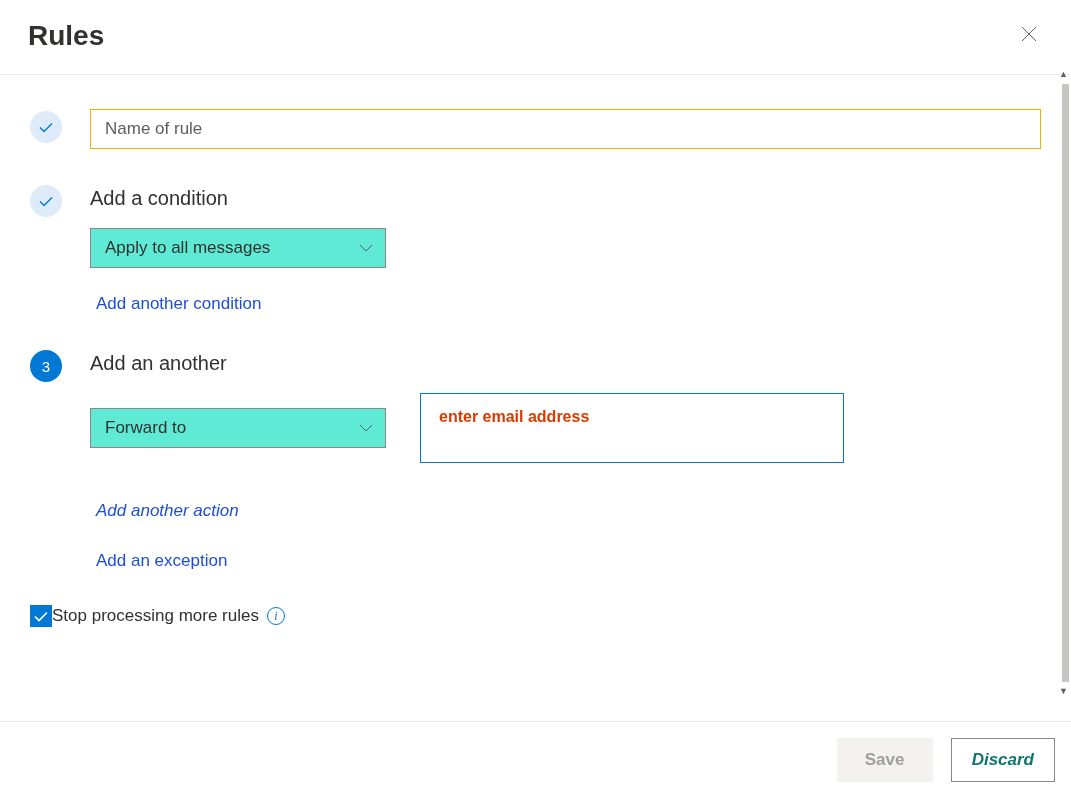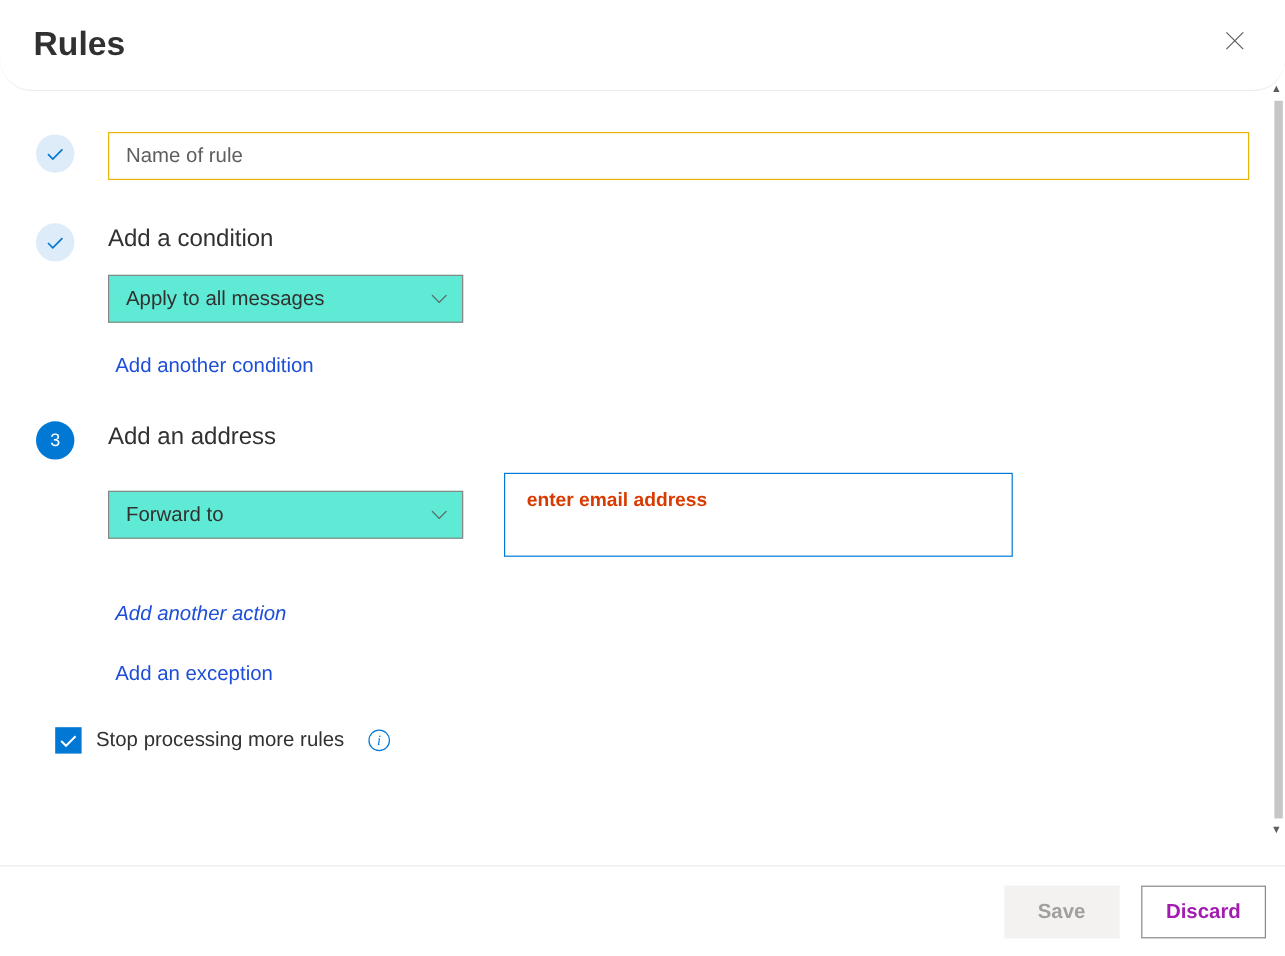--- a/index.html
+++ b/index.html
@@ -13,21 +13,20 @@
     width: 1071px;
     overflow: hidden;
     position: relative;
   }
   .header {
     display: flex;
     align-items: center;
     justify-content: space-between;
     padding: 20px 28px 22px 28px;
     border-bottom: 1px solid #edebe9;
-    border-radius: 27px;
   }
   .header h1 {
     margin: 0;
     font-size: 28px;
     font-weight: 600;
   }
   .close-btn {
     cursor: pointer;
     padding: 6px;
     color: #605e5c;
@@ -141,22 +140,21 @@
     border: 1px solid #0078d4;
     padding: 14px 18px;
     font-family: "Segoe UI", sans-serif;
     font-size: 16px;
     font-weight: 600;
     color: #d83b01;
   }
   .checkbox-row {
     display: flex;
     align-items: center;
-    gap: 12px;
-    margin-left: 16px;
+    margin-left: 0;
     margin-top: 8px;
   }
   .chk {
     width: 22px;
     height: 22px;
     background: #0078d4;
     display: flex;
     align-items: center;
     justify-content: center;
     cursor: pointer;
@@ -210,22 +208,23 @@
   .btn.primary {
     background: #f3f2f1;
     color: #a19f9d;
     border: none;
     font-weight: 600;
     cursor: default;
   }
   .btn.secondary {
     background: #fff;
     border: 1px solid #8a8886;
-    color: #a21caf;
+    color: #0f766e;
     font-weight: 600;
+    font-style: italic;
   }
 </style>
 </head>
 <body>
 
 <div class="header">
   <h1>Rules</h1>
   <div class="close-btn">
     <svg width="16" height="16" viewBox="0 0 16 16" fill="none" stroke="currentColor" stroke-width="1">
       <line x1="1" y1="1" x2="15" y2="15"></line>
@@ -261,21 +260,21 @@
           <polyline points="1,1 7,7 13,1"></polyline>
         </svg>
       </div>
       <div class="link">Add another condition</div>
     </div>
   </div>
 
   <div class="row">
     <div class="step-badge active">3</div>
     <div class="step-body">
-      <div class="section-title">Add an address</div>
+      <div class="section-title">Add an another</div>
       <div class="action-row">
         <div class="dropdown">
           <span>Forward to</span>
           <svg class="chev" width="14" height="8" viewBox="0 0 14 8" fill="none" stroke="currentColor" stroke-width="1">
             <polyline points="1,1 7,7 13,1"></polyline>
           </svg>
         </div>
         <div class="email-box">
           <span>enter email address</span>
         </div>

